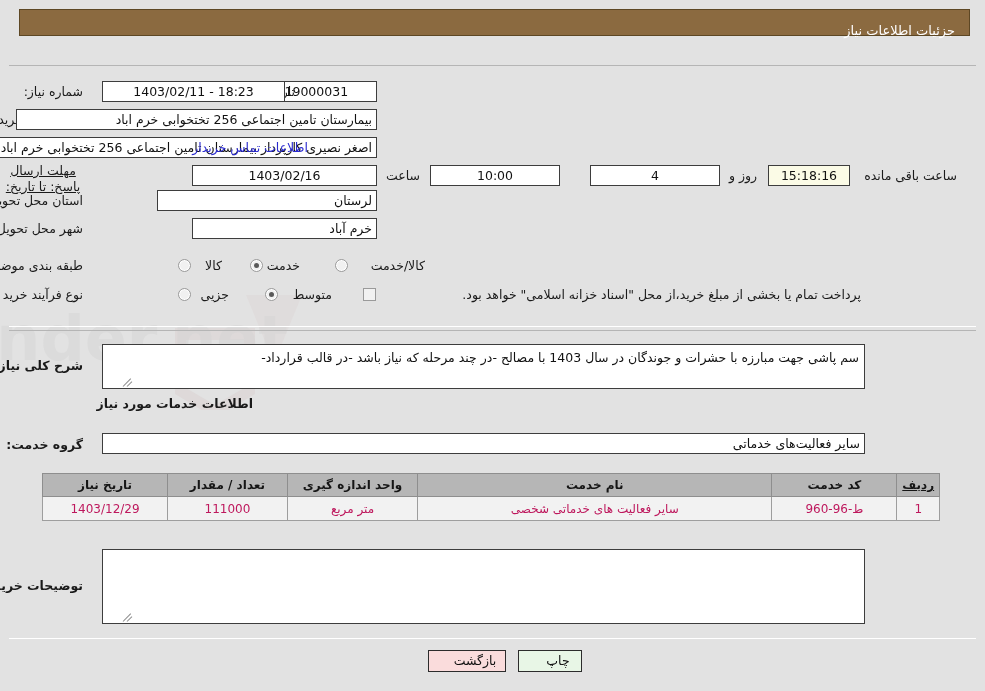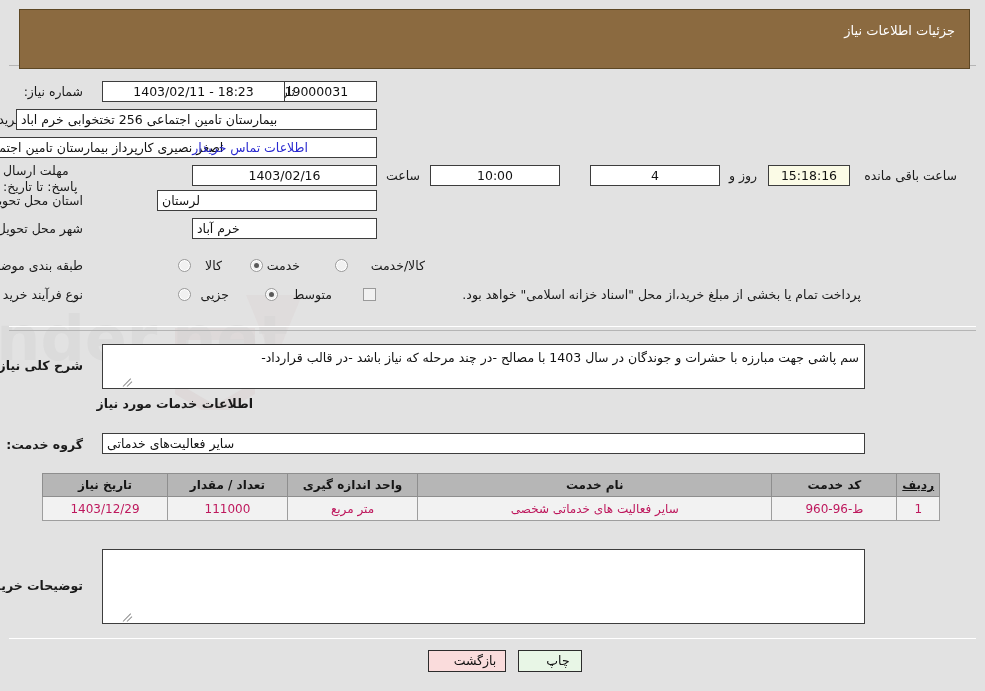--- a/index.html
+++ b/index.html
@@ -24,21 +24,21 @@
     width: 985px; height: 260px;
     pointer-events: none;
     z-index: 0;
     opacity: 1;
   }
 
   
   .header-banner {
     position: absolute;
     left: 19px; top: 9px;
-    width: 951px; height: 60px;
+    width: 951px; height: 27px;
     background: #8b6a40;
     border: 1px solid #5d4724;
     z-index: 3;
     padding-left: 30px;
   }
   .header-title {
     position: absolute;
     right: 14px; top: 13px;
     color: #ffffff;
     font-size: 13px;
@@ -77,21 +77,21 @@
     color: #111111;
     line-height: 19px;
     height: 21px;
     padding: 0 4px;
     white-space: nowrap;
     overflow: hidden;
     z-index: 4;
     direction: rtl;
   }
   .fld.num { text-align: center; direction: ltr; }
-  .fld.rtl-text { text-align: left; }
+  .fld.rtl-text { text-align: right; }
   .fld.cream { background: #fbfbe6; }
 
   
   .radio {
     position: absolute;
     width: 13px; height: 13px;
     border-radius: 50%;
     background: #f1f1f1;
     border: 1px solid #9a9a9a;
     box-shadow: inset 0 0 0 1px #ffffff;
@@ -222,21 +222,21 @@
   <div class="lbl" style="right:690px; top:84px;">تاریخ و ساعت اعلان عمومی:</div>
   <div class="fld num" style="right:700px; top:81px; width:183px;">1403/02/11 - 18:23</div>
 
   <div class="lbl" style="right:902px; top:112px;">نام دستگاه خریدار:</div>
   <div class="fld rtl-text" style="right:608px; top:109px; width:361px; left:auto;">بیمارستان تامین اجتماعی  256 تختخوابی خرم اباد</div>
 
   <div class="lbl" style="right:902px; top:140px;">ایجاد کننده درخواست:</div>
   <div class="fld rtl-text" style="right:608px; top:137px; width:530px;">اصغر نصیری کارپرداز بیمارستان تامین اجتماعی  256 تختخوابی خرم اباد</div>
   <div class="lbl lbl-blue" style="right:677px; top:140px;">اطلاعات تماس خریدار</div>
 
-  <div class="lbl" style="right:902px; top:163px; line-height:16px; white-space:normal; width:80px; text-align:left;">مهلت ارسال پاسخ: تا تاریخ:</div>
+  <div class="lbl" style="right:902px; top:163px; line-height:16px; white-space:normal; width:80px; text-align:center;text-decoration:underline;">مهلت ارسال پاسخ: تا تاریخ:</div>
   <div class="fld num" style="right:608px; top:165px; width:185px;">1403/02/16</div>
   <div class="lbl" style="right:565px; top:168px;">ساعت</div>
   <div class="fld num" style="right:425px; top:165px; width:130px;">10:00</div>
   <div class="fld num" style="right:265px; top:165px; width:130px;">4</div>
   <div class="lbl" style="right:228px; top:168px;">روز و</div>
   <div class="fld num cream" style="right:135px; top:165px; width:82px;">15:18:16</div>
   <div class="lbl" style="right:28px; top:168px;">ساعت باقی مانده</div>
 
   <div class="lbl" style="right:902px; top:193px;">استان محل تحویل:</div>
   <div class="fld rtl-text" style="right:608px; top:190px; width:220px;">لرستان</div>

